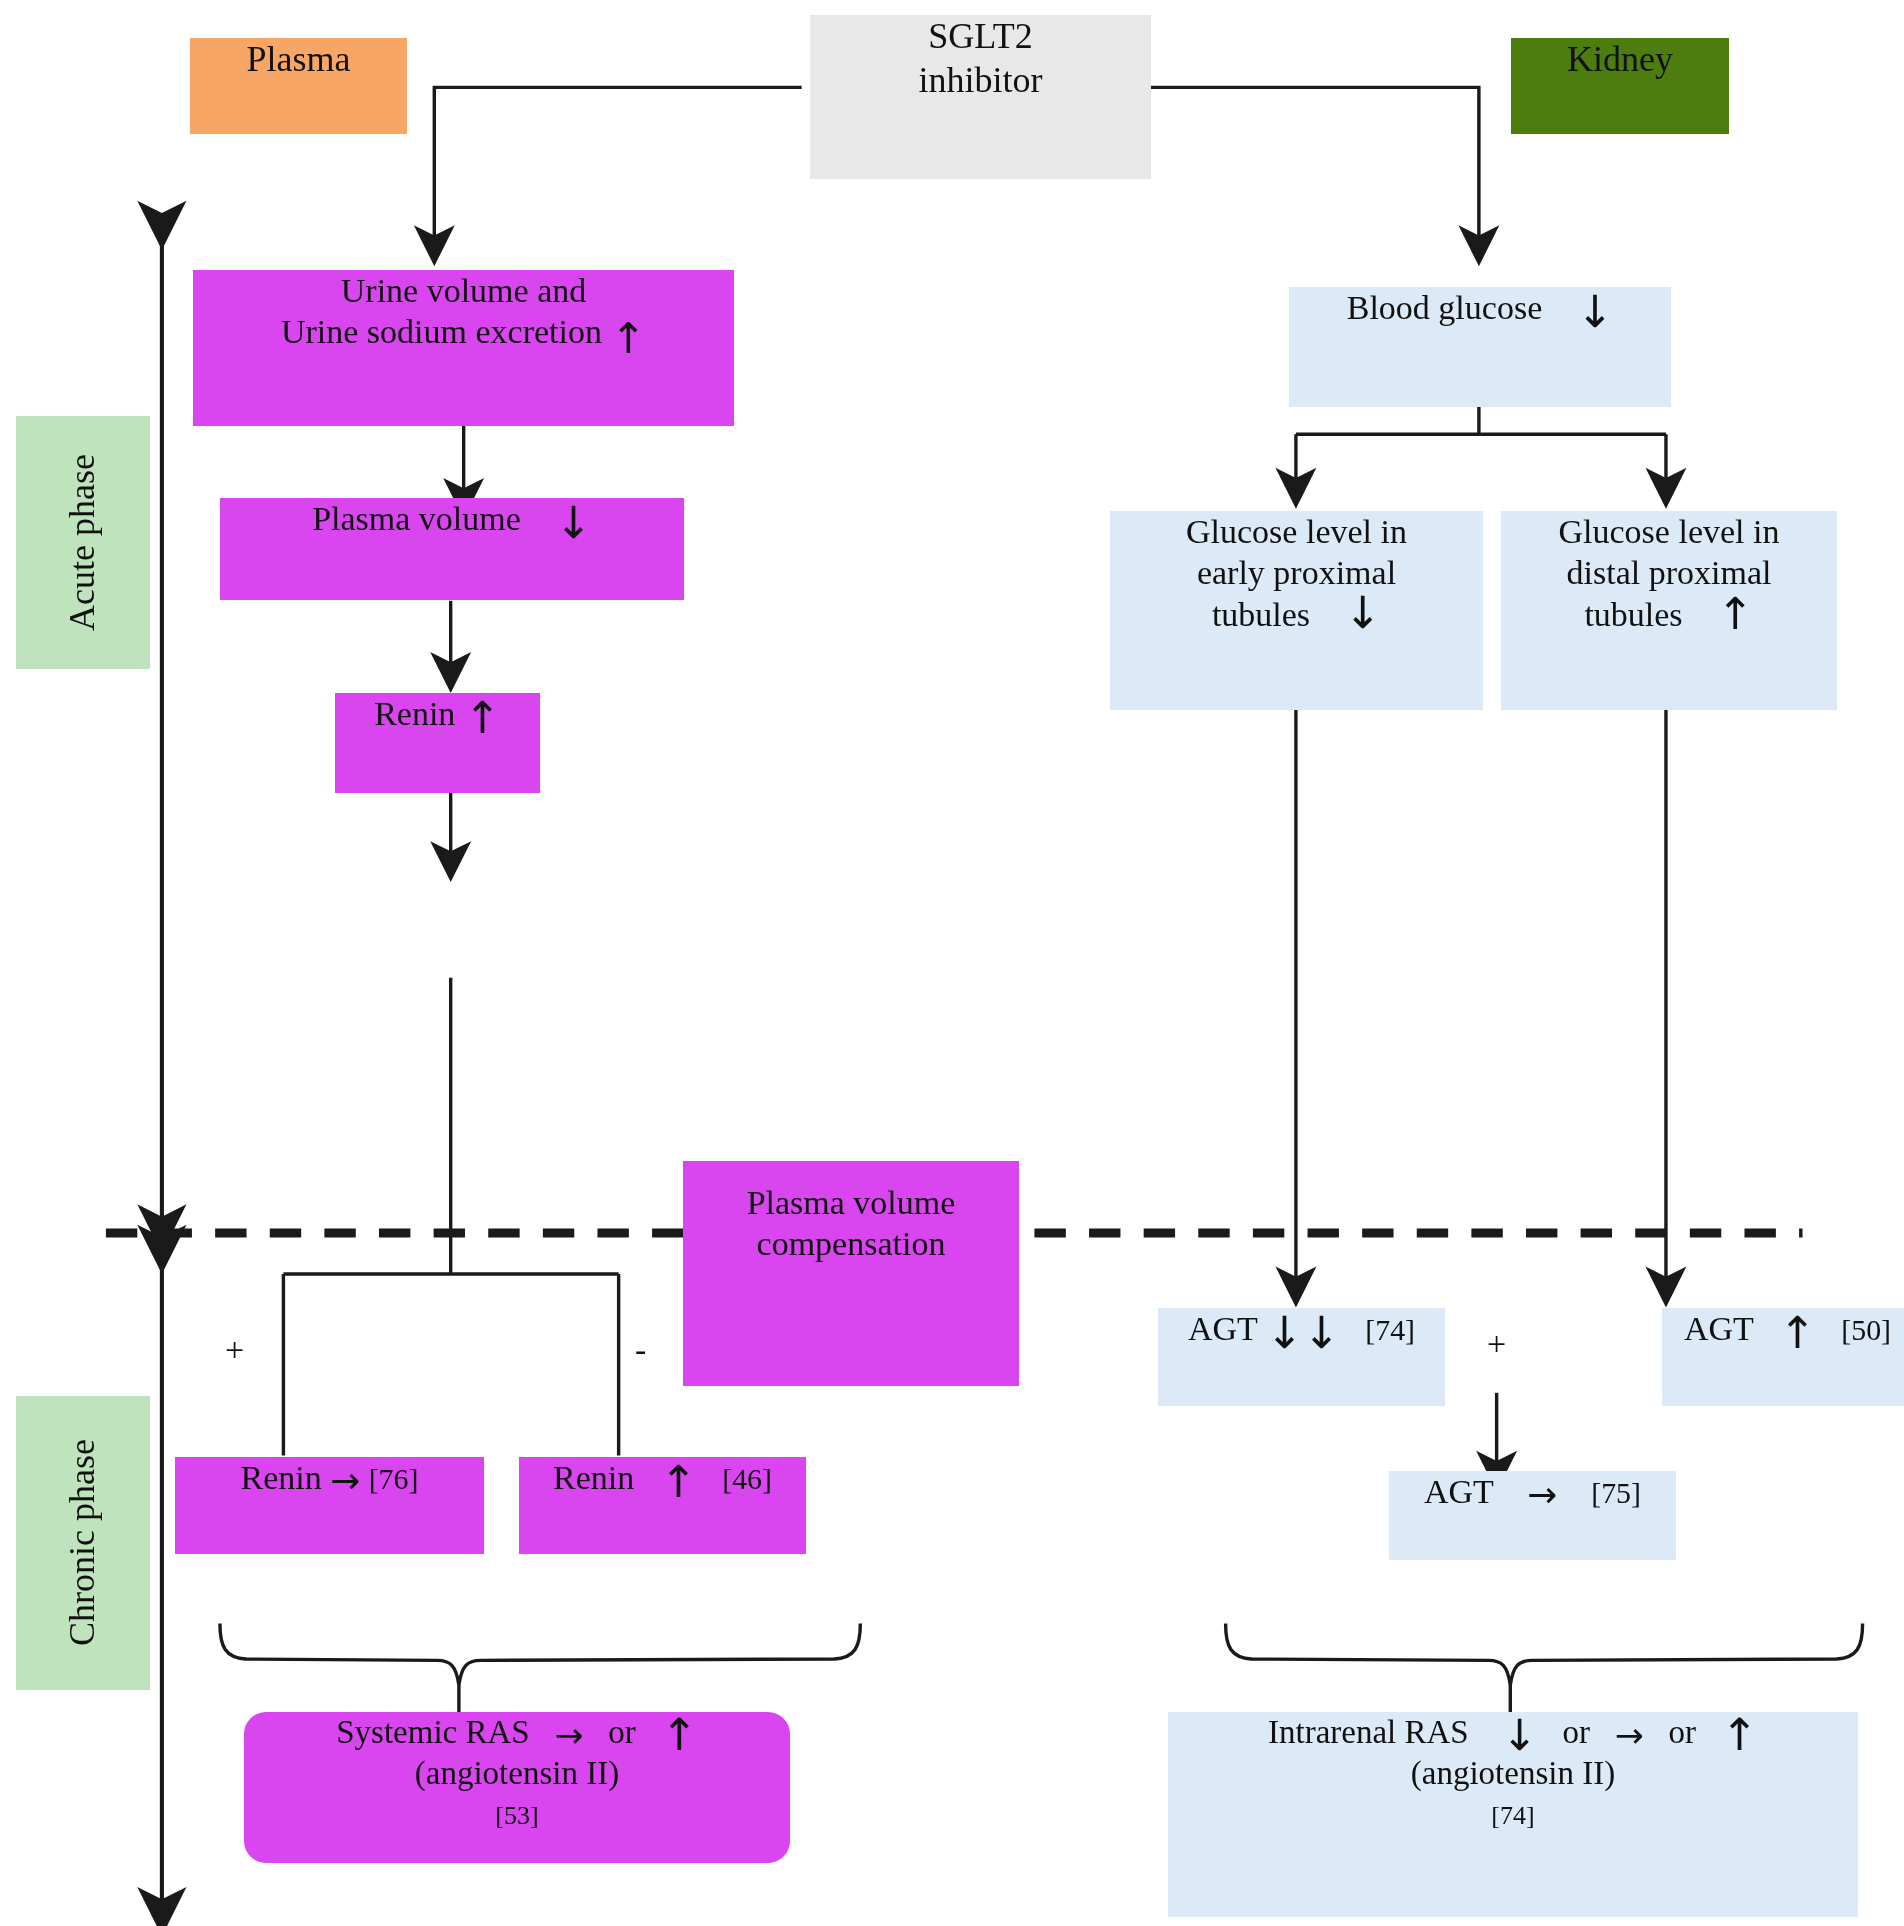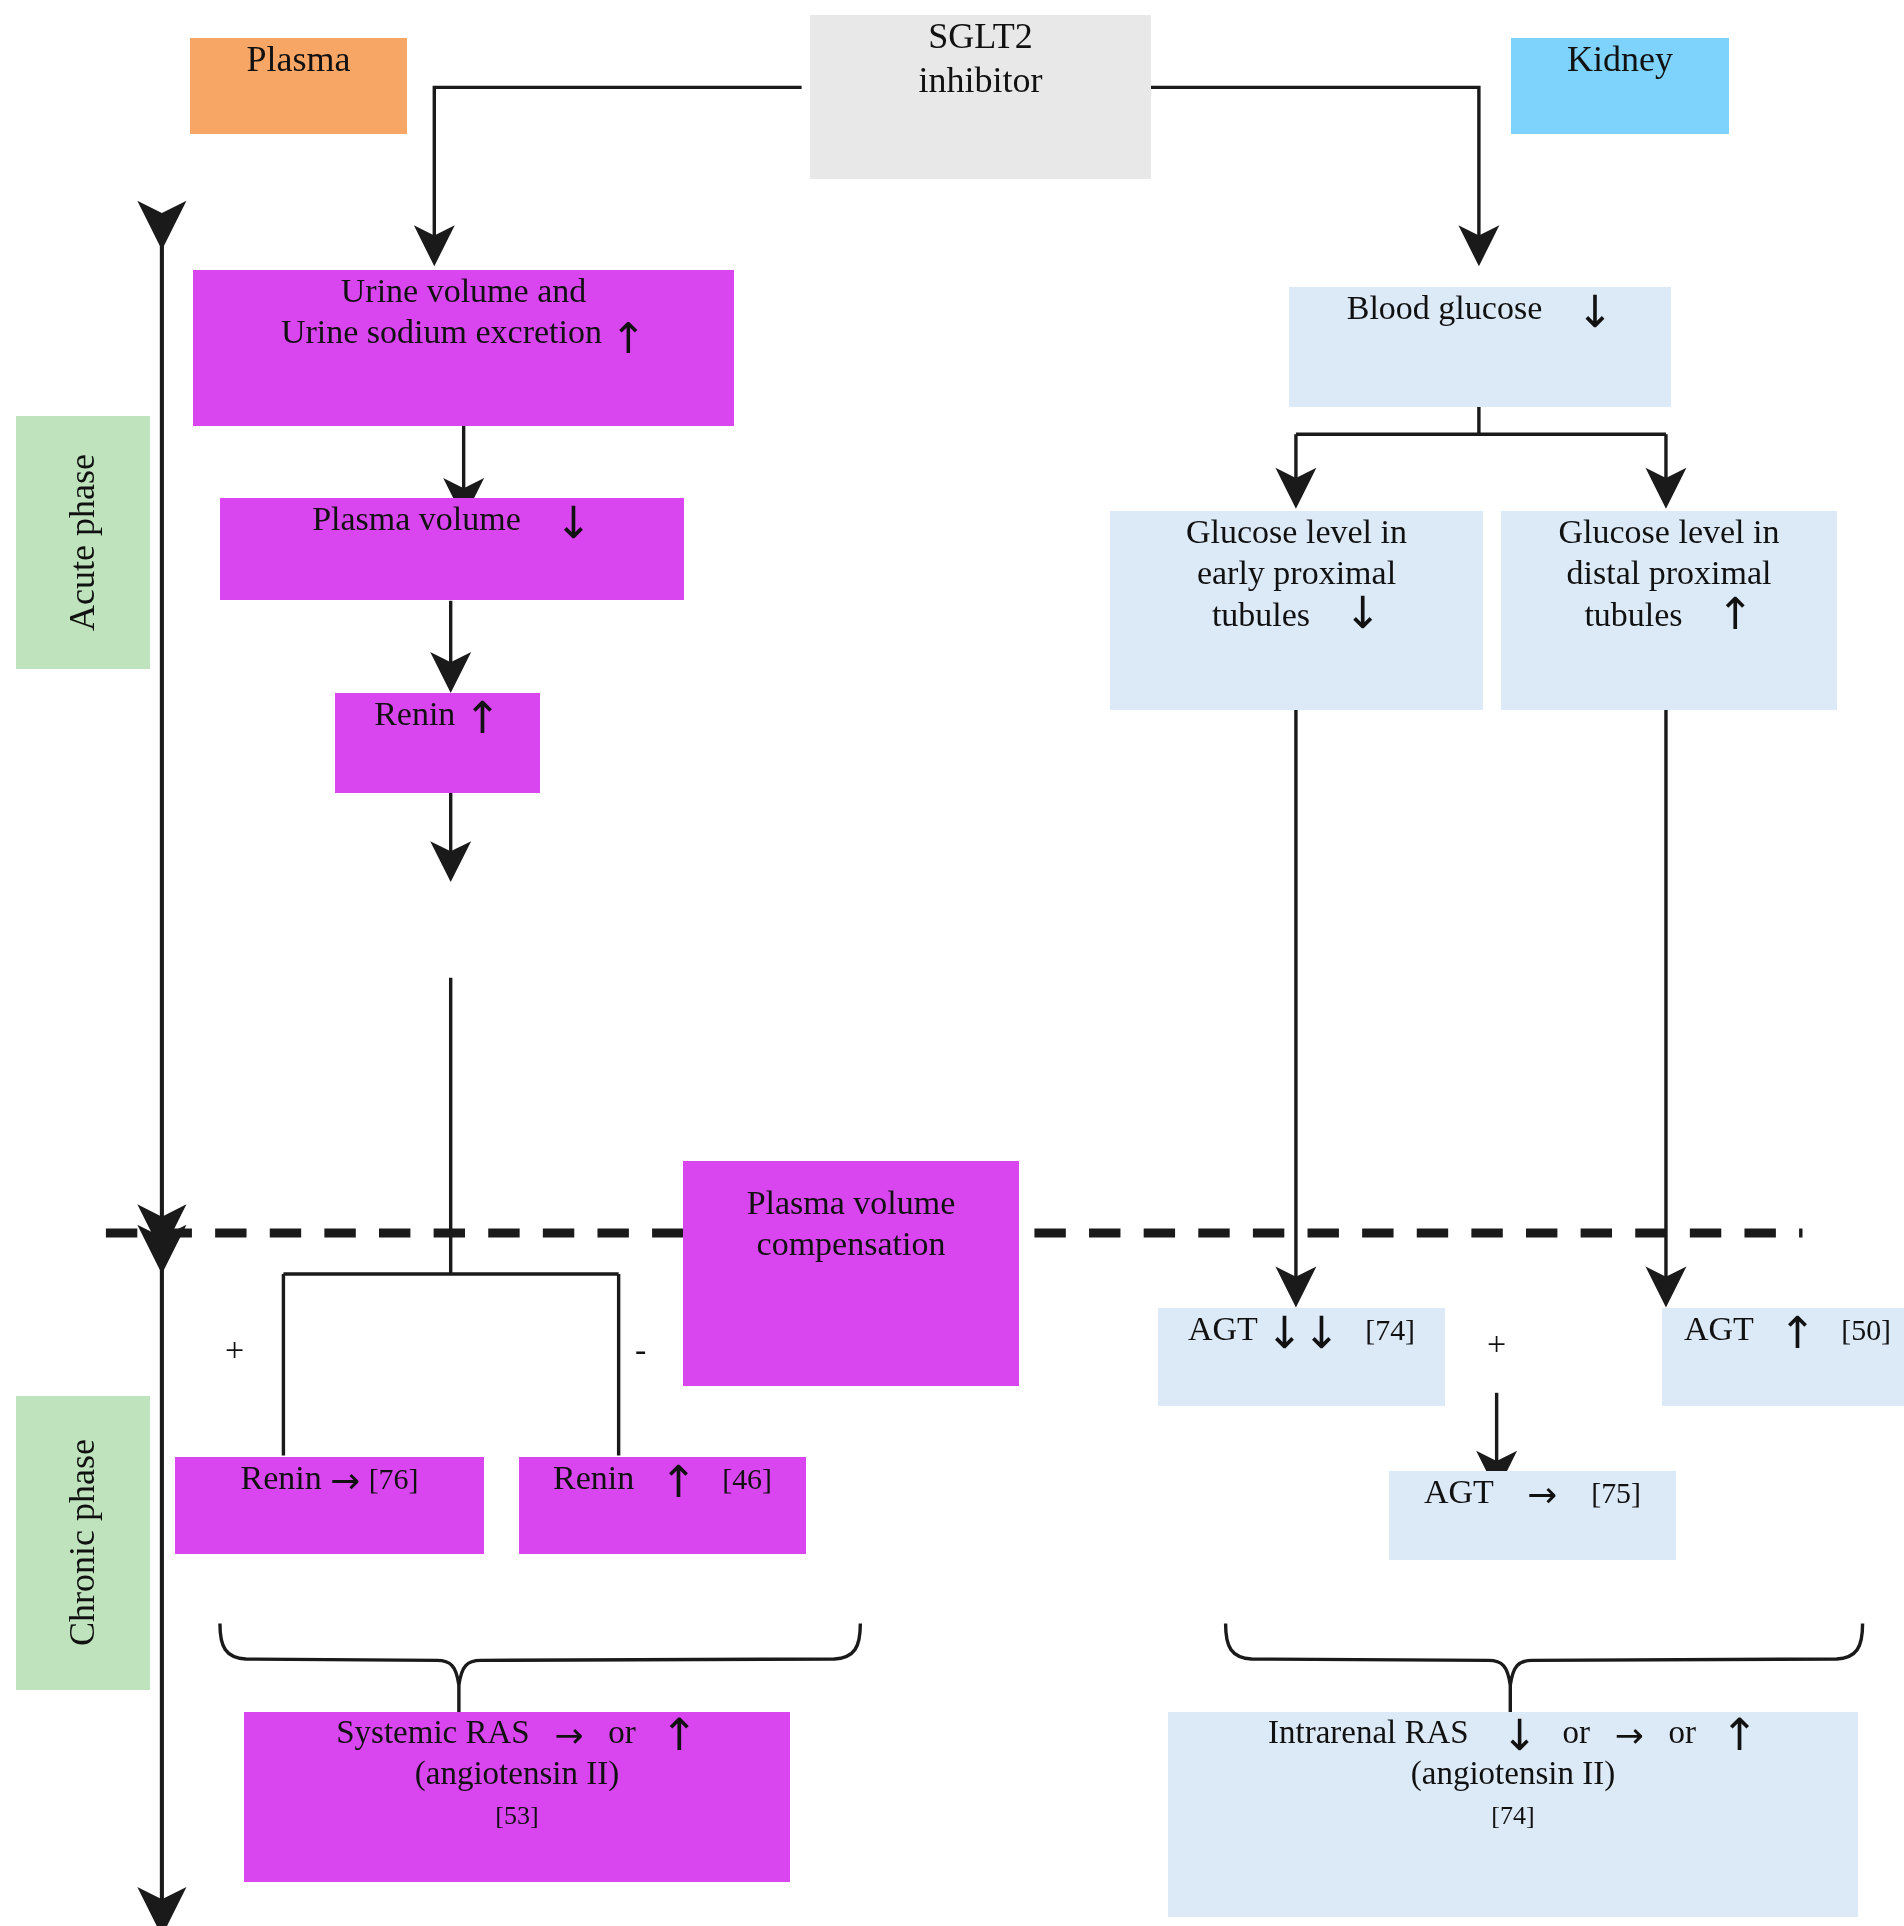--- a/index.html
+++ b/index.html
@@ -5,21 +5,21 @@
   html,body{margin:0;padding:0;background:#fff;}
   body{font-family:"Liberation Serif", "DejaVu Serif", serif;}
   #stage{position:relative;width:1905px;height:1926px;background:#fff;overflow:hidden;}
   #svg-layer{position:absolute;left:0;top:0;width:1905px;height:1926px;}
   .node{position:absolute;box-sizing:border-box;display:flex;justify-content:center;
         text-align:center;line-height:1.22;color:#111;z-index:3;}
   .node .inner{display:block;padding:0 6.8px;}
   .orange{background:#d946ef;}
   .orange-strong{background:#f8a665;}
   .blue-light{background:#dce9f7;}
-  .blue-strong{background:#7dd3fc;}
+  .blue-strong{background:#4d7c0f;}
   .grey{background:#e8e8e8;margin-left:8px;}
   .green{background:#bfe3bc;}
   .vert{writing-mode:vertical-rl;transform:rotate(180deg);}
   .t48{font-size:33px;}
   .t50{font-size:34px;}
   .t52{font-size:36px;}
   .t38{font-size:26px;}
   .arrowglyph{display:inline-block;font-family:"DejaVu Sans",sans-serif;line-height:0.8;
               position:relative;vertical-align:middle;}
   .small-ref{font-size:0.88em;}
@@ -153,21 +153,21 @@
   <div class="node orange t50" style="left:519px;top:1457px;width:287px;height:97px;">
     <span class="inner">
       <span>Renin</span>
       &nbsp;
       <span class="arrowglyph" style="font-size:1.3em;">↑</span>
       &nbsp;
       <span class="small-ref">[46]</span>
     </span>
   </div>
 
-  <div class="node orange t48" style="left:244px;top:1712px;width:546px;height:170px;">
+  <div class="node orange t48" style="left:244px;top:1712px;width:546px;height:151px;border-radius:22px;">
     <span class="inner">
       <span>Systemic RAS</span>
       &nbsp;
       <span class="arrowglyph" style="font-size:1.05em;">→</span>
       &nbsp;
       <span>or</span>
       &nbsp;
       <span class="arrowglyph" style="font-size:1.35em;">↑</span>
       <br>
       <span>(angiotensin II)</span>

